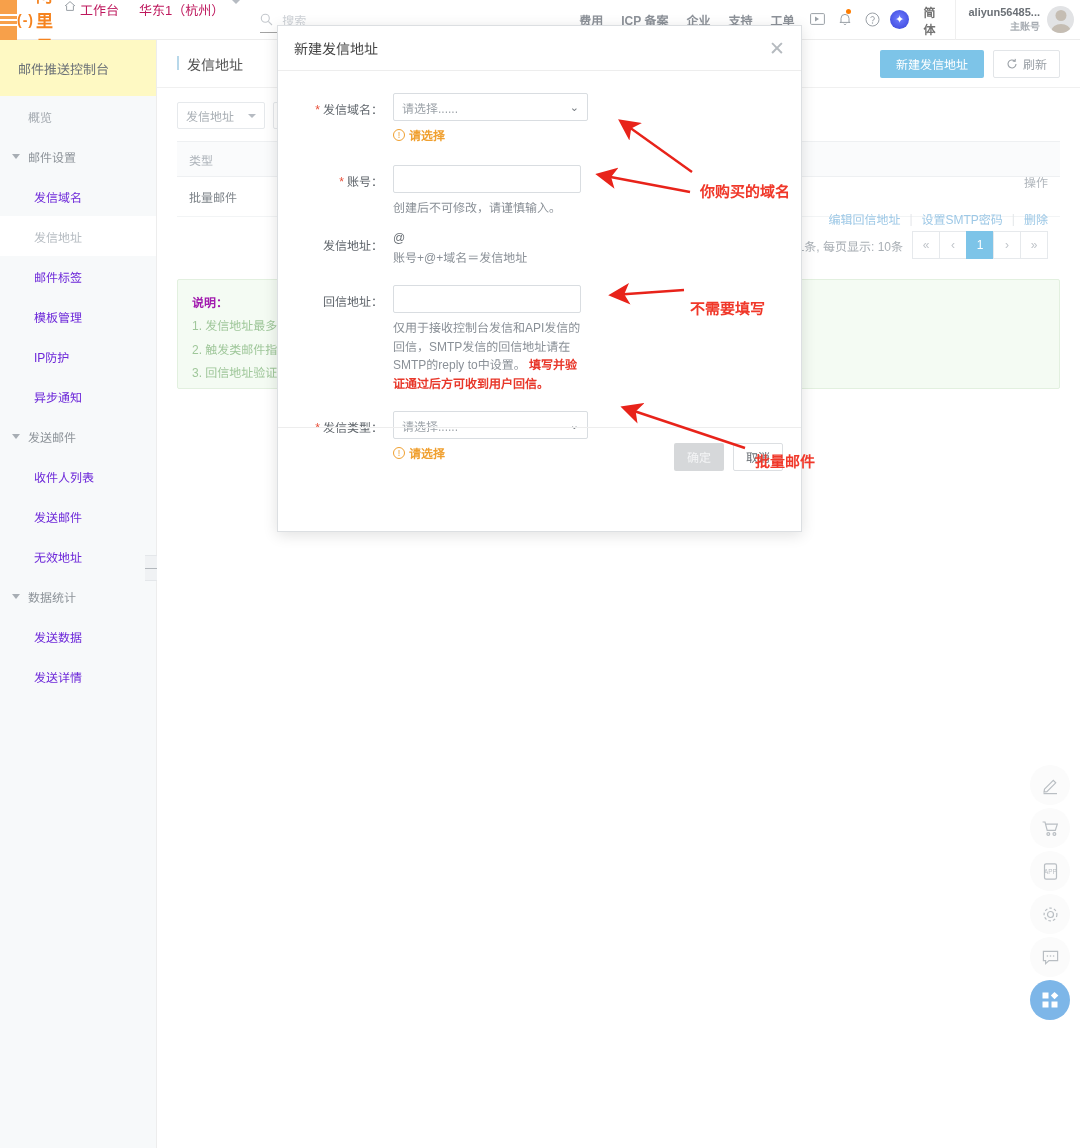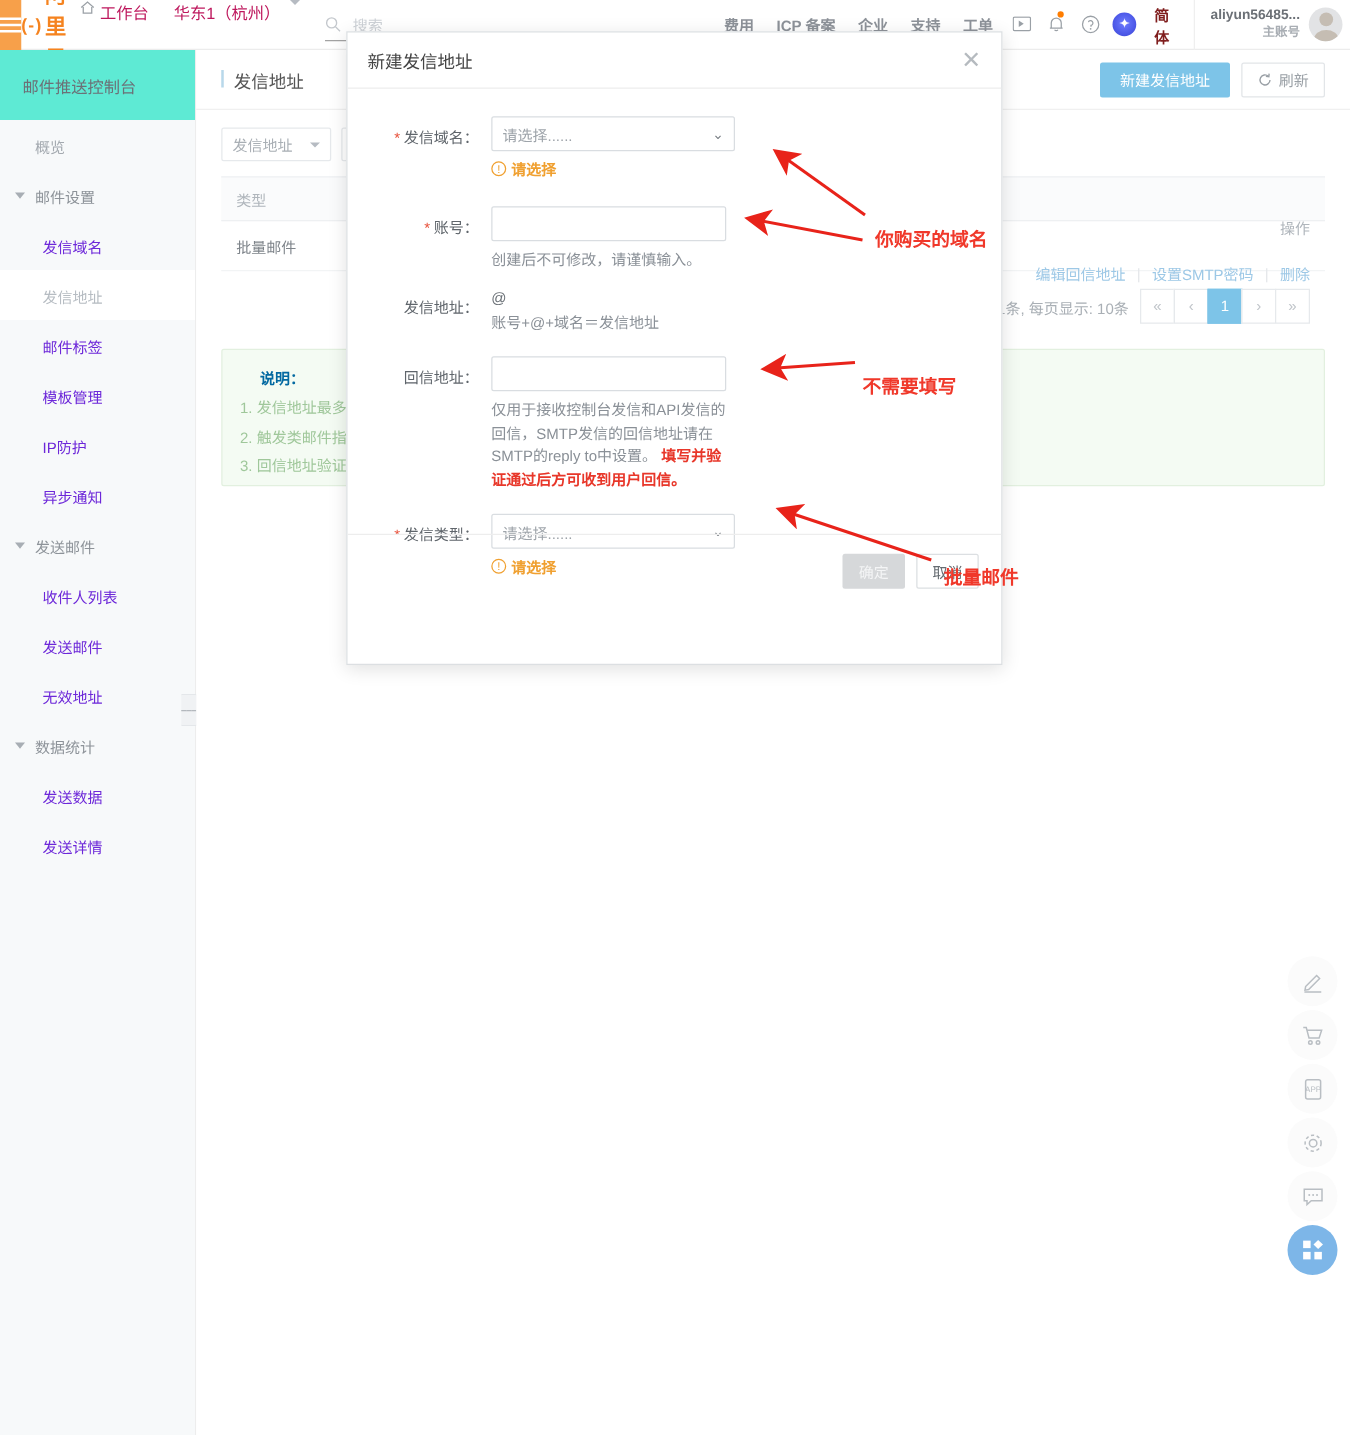--- a/index.html
+++ b/index.html
@@ -64,21 +64,21 @@
   .bell-dot {
     position: absolute; top: 9px; right: 7px; width: 5px; height: 5px;
     border-radius: 50%; background: #ff7d00;
   }
   .avatar-circle {
     width: 19px; height: 19px; border-radius: 50%;
     background: radial-gradient(circle at 50% 45%, #6f7dff 0%, #4d59e8 60%, #3a45cf 100%);
     display: flex; align-items: center; justify-content: center;
   }
   .avatar-circle .spark { color: #fff; font-size: 11px; line-height: 1; }
-  .lang { padding: 0 10px; color: #7f1d1d; font-size: 12px; cursor: pointer; }
+  .lang { padding: 0 10px; color: #737373; font-size: 12px; cursor: pointer; }
   .acct {
     display: flex; align-items: center; gap: 7px; padding: 0 8px 0 12px;
     border-left: 1px solid #efefef; height: 40px; cursor: pointer;
   }
   .acct-text { text-align: right; line-height: 1.35; }
   .acct-name { font-size: 11px; color: #6b7076; }
   .acct-sub { font-size: 10px; color: #a9aeb4; }
   .acct-photo {
     width: 27px; height: 27px; border-radius: 50%; background: #e2e3e5;
     position: relative; overflow: hidden;
@@ -92,21 +92,21 @@
     width: 19px; height: 13px; border-radius: 50% 50% 0 0; background: #c5bdb3;
   }
 
   
   .sidebar {
     position: absolute; top: 40px; left: 0; width: 157px; height: 1108px;
     background: #f7f9fa; border-right: 1px solid #ededed;
   }
   .side-title {
     height: 56px; display: flex; align-items: center; padding-left: 18px;
-    font-size: 13px; color: #6b7177; background: #5eead4;
+    font-size: 13px; color: #6b7177; background: #fef9c3;
   }
   .side-item {
     height: 40px; display: flex; align-items: center; font-size: 12px;
     color: #a4aab0; cursor: pointer; position: relative;
   }
   .side-item.group { color: #8d9399; padding-left: 28px; }
   .side-item.child { padding-left: 34px; color: #6d28d9; }
   .side-item.lvl1 { padding-left: 28px; }
   .side-item.active { background: #ffffff; color: #b6bcc2; }
   .arrow-dn {
@@ -187,21 +187,21 @@
     width: 28px; height: 28px; border: 1px solid #e6e9ec; margin-left: -1px;
     display: flex; align-items: center; justify-content: center;
     color: #c0c5ca; background: #fff; cursor: pointer;
   }
   .pg-btn.cur { background: #7dc4e8; color: #fff; border-color: #7dc4e8; }
   .notes {
     margin: 6px 20px 0 20px; background: #f4fbf3; border: 1px solid #e2f0df;
     border-radius: 2px; padding: 12px 14px; color: #9fc79a; font-size: 12px;
     line-height: 1.95; height: 110px; overflow: hidden;
   }
-  .notes b { color: #0369a1; font-weight: bold; margin-left: 16px; }
+  .notes b { color: #a21caf; font-weight: bold; }
 
   
   .modal {
     position: absolute; left: 277px; top: 25px; width: 525px; height: 507px;
     background: #fff; border: 1px solid #dcdfe2;
     box-shadow: 0 3px 14px rgba(0,0,0,.12); z-index: 40;
   }
   .modal-head {
     height: 45px; border-bottom: 1px solid #ededed; display: flex;
     align-items: center; padding: 0 16px; font-size: 14px; color: #444;

